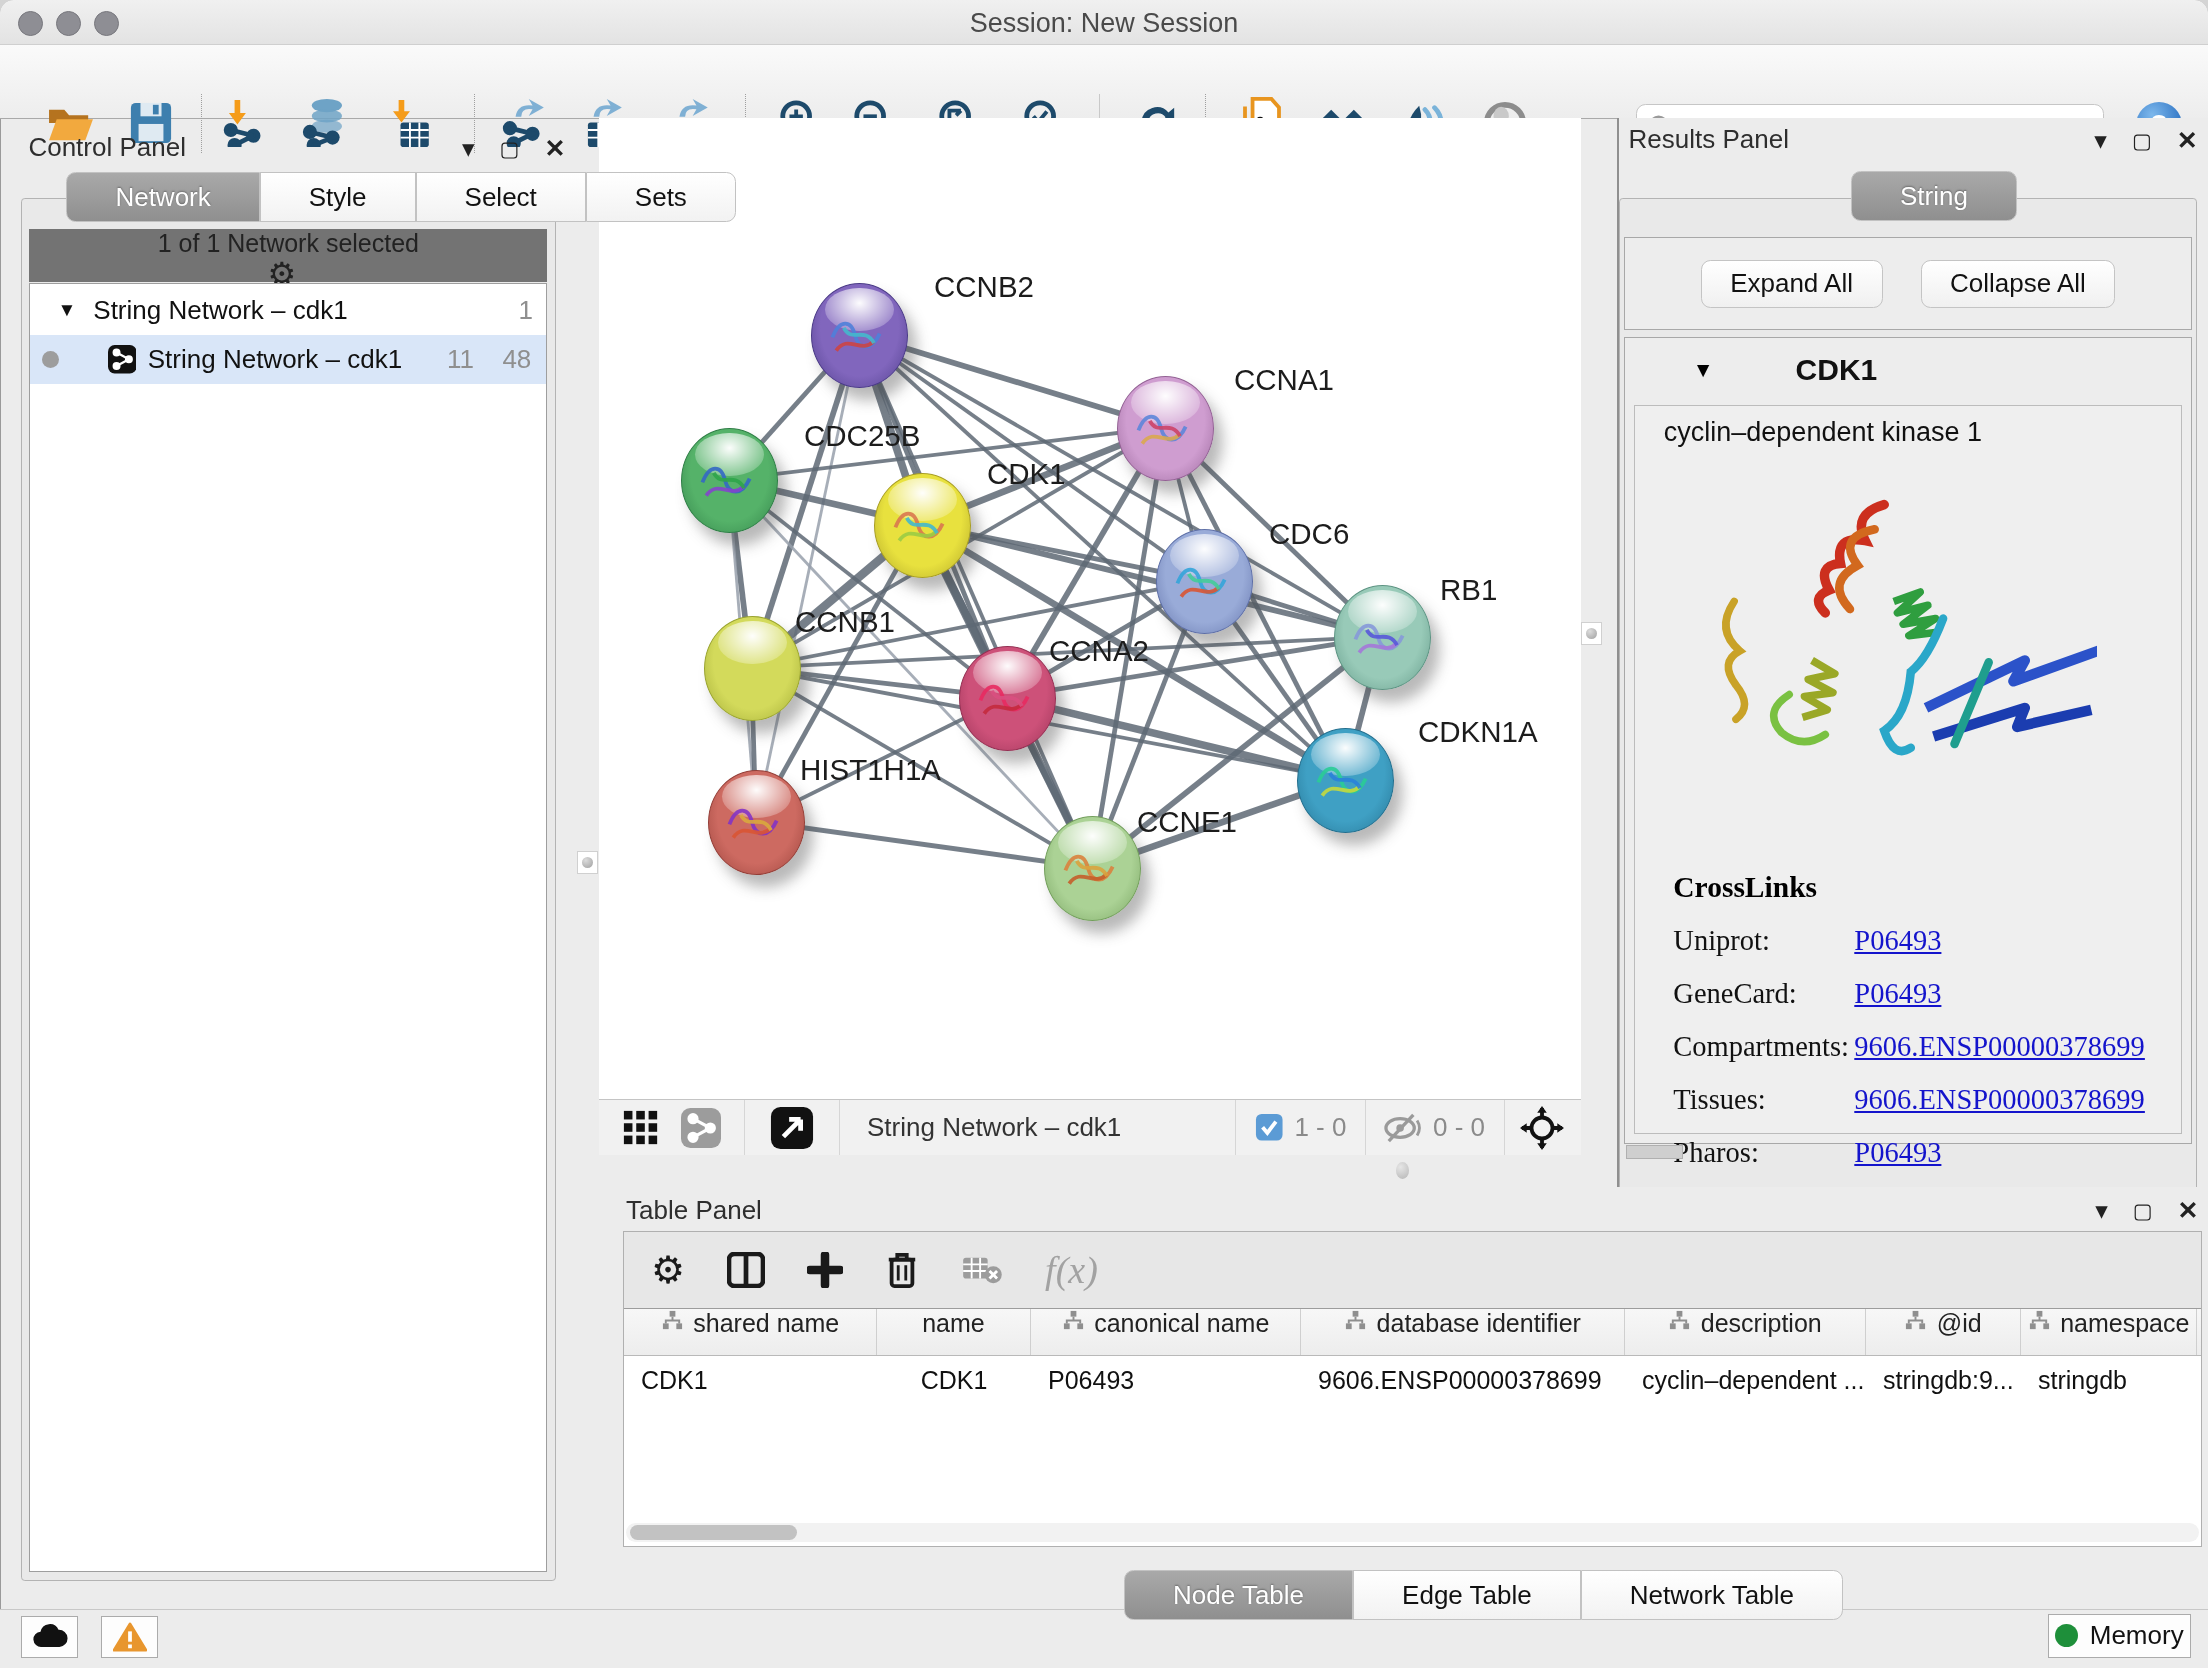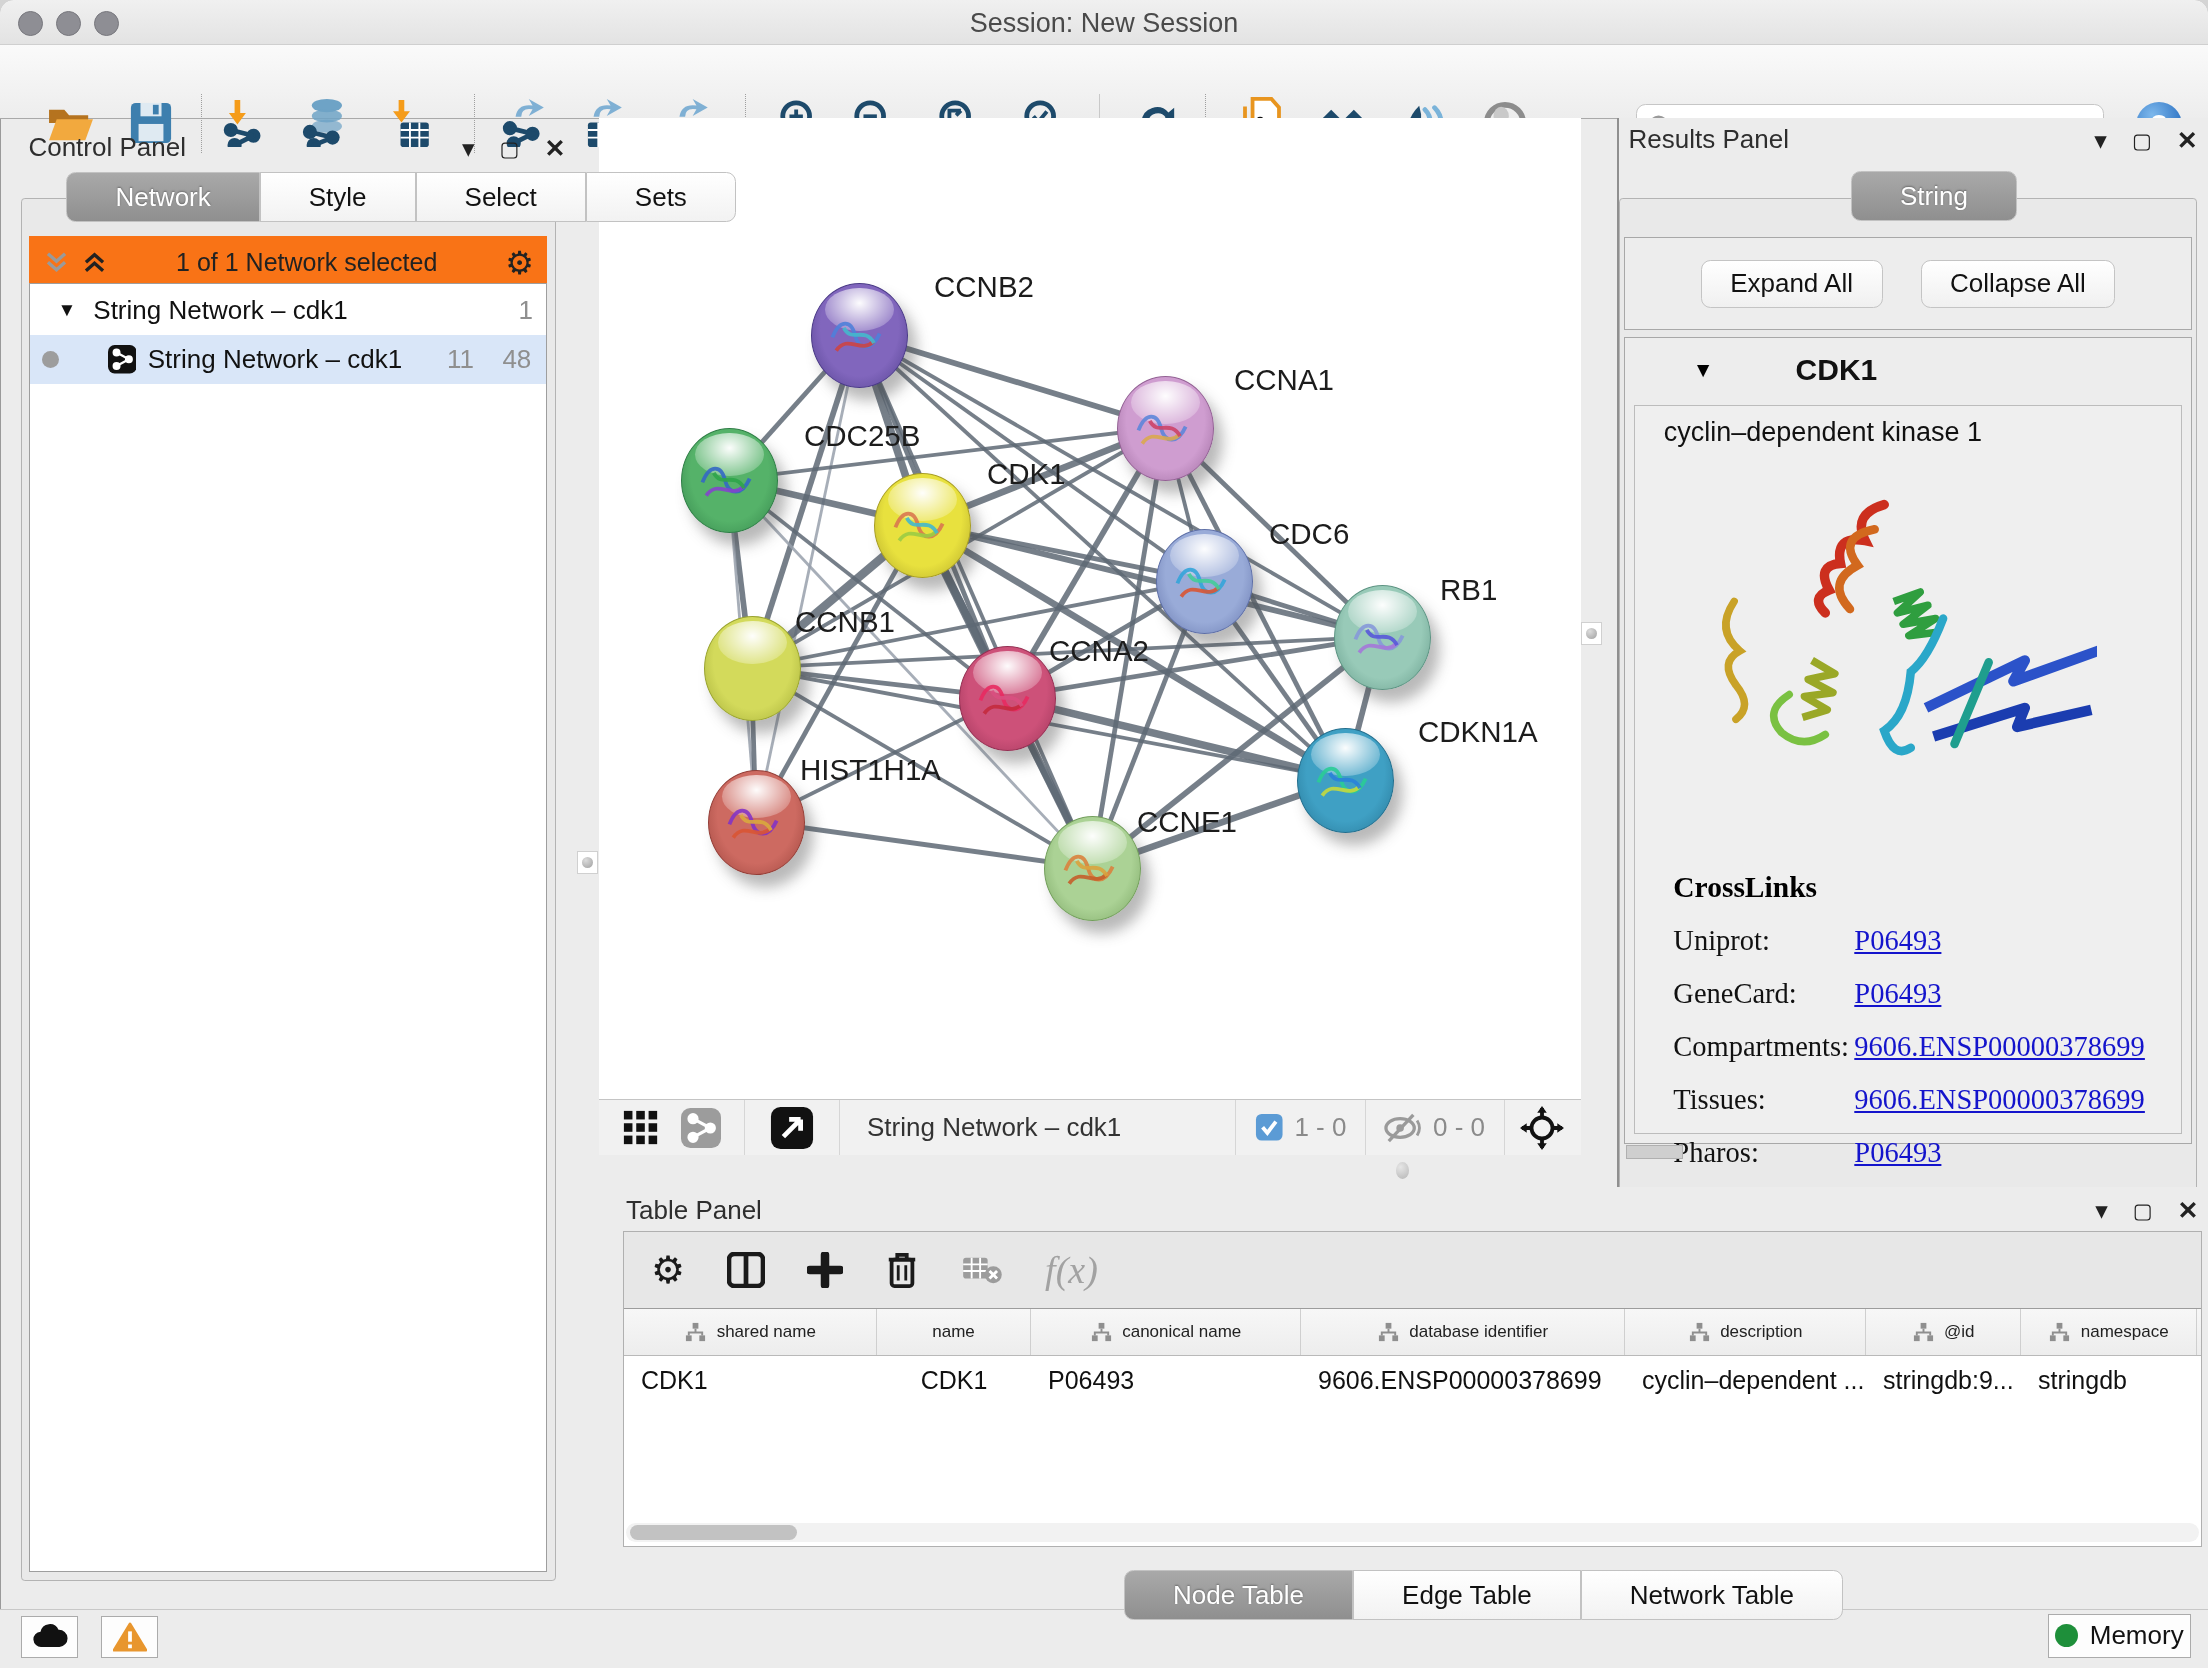--- a/index.html
+++ b/index.html
@@ -31,21 +31,21 @@
        border:1px solid #c2c2c2;color:#111;}
   .tab.sel{background:linear-gradient(#a9a9a9,#8f8f8f);color:#fff;text-shadow:0 -1px 1.9px rgba(0,0,0,.35);}
   .tab:first-child{border-radius:9.5px 0 0 9.5px;}
   .tab:last-child{border-radius:0 9.5px 9.5px 0;}
   .winbtns{position:absolute;display:flex;gap:25px;align-items:center;}
   .winbtns span{font-size:25px;color:#222;line-height:1;}
   
   #control-panel{position:absolute;left:11.4px;top:126px;width:554px;height:1455px;}
   #cp-tabs{position:absolute;left:55px;top:46px;display:flex;z-index:3;}
   #cp-body{left:9.5px;top:72px;width:533px;height:1381px;}
-  #cp-infobar{position:absolute;left:7.6px;top:37px;right:7.6px;height:53px;background:#f97316;display:flex;align-items:center;}
+  #cp-infobar{position:absolute;left:7.6px;top:30px;right:7.6px;height:53px;background:#737373;display:flex;align-items:center;flex-direction:column;}
   #cp-tree{position:absolute;left:7.6px;top:84px;right:7.6px;bottom:7.6px;background:#fff;border:1.9px solid #9e9e9e;}
   .tree-row{position:absolute;left:0;right:0;height:49px;display:flex;align-items:center;font-size:26px;color:#111;}
   .tree-row .cnt{color:#8f8f8f;}
   #tree-row-net{top:1.9px;}
   #tree-row-view{top:51px;background:#d9e6f8;}
   
   #network-wrap{position:absolute;left:599px;top:118px;width:982px;height:981px;background:#fff;overflow:hidden;}
   #edges{position:absolute;left:0;top:0;}
   .net-node{position:absolute;width:95px;height:103px;border-radius:50%;
             box-shadow:8.6px 12.4px 13.3px rgba(70,70,70,.38);}
@@ -70,21 +70,21 @@
   #xlinks{position:absolute;left:38px;top:455px;font-family:"Liberation Serif",serif;}
   .xrow{display:flex;height:53px;align-items:center;font-size:28.5px;color:#111;}
   .xrow .lbl{width:181px;}
   .xrow a{color:#1414cc;text-decoration:underline;}
   
   #table-panel{position:absolute;left:599px;top:1187px;width:1609px;height:420px;background:#ececec;}
   #tp-box{position:absolute;left:24px;top:44px;width:1577px;height:314px;background:#e7e7e7;border:1.9px solid #b0b0b0;}
   #tp-toolbar{position:absolute;left:0;top:0;right:0;height:76px;display:flex;align-items:center;gap:42px;padding-left:27px;}
   #tgrid{position:absolute;left:0;top:76px;right:0;bottom:0;background:#fff;border-top:1.9px solid #9c9c9c;overflow:hidden;}
   #thead{display:flex;height:46px;background:linear-gradient(#f7f7f7,#ededed);border-bottom:1.9px solid #b9b9b9;}
-  .th{display:flex;align-items:center;justify-content:center;gap:9.5px;font-size:17px;color:#222;border-right:1px solid #cfcfcf;box-sizing:border-box;overflow:hidden;white-space:nowrap;}
+  .th{display:flex;align-items:flex-start;justify-content:center;gap:9.5px;font-size:25px;color:#222;border-right:1px solid #cfcfcf;box-sizing:border-box;overflow:hidden;white-space:nowrap;}
   #trow{display:flex;height:49px;background:#fff;}
   .td{display:flex;align-items:center;font-size:25px;color:#111;box-sizing:border-box;padding:0 17px;overflow:hidden;white-space:nowrap;}
   #hscroll{position:absolute;left:1.9px;right:1.9px;bottom:3.8px;height:19px;background:#f2f2f2;border-radius:9.5px;}
   #hthumb{position:absolute;left:3.8px;top:1.9px;width:167px;height:15px;border-radius:7.6px;background:#c2c2c2;}
   #tp-tabs{position:absolute;left:525px;top:383px;display:flex;z-index:3;}
   
   #statusbar{position:absolute;left:0;top:1609px;width:100%;height:59px;background:#ececec;border-top:1.9px solid #c8c8c8;}
   .sbtn{position:absolute;top:5.7px;width:55px;height:40px;background:#fdfdfd;border:1.9px solid #ababab;display:flex;align-items:center;justify-content:center;}
   #memory-btn{position:absolute;right:17px;top:3.8px;width:141px;height:42px;background:#fdfdfd;border:1.9px solid #ababab;
               display:flex;align-items:center;justify-content:center;gap:11.4px;font-size:26px;color:#111;}

